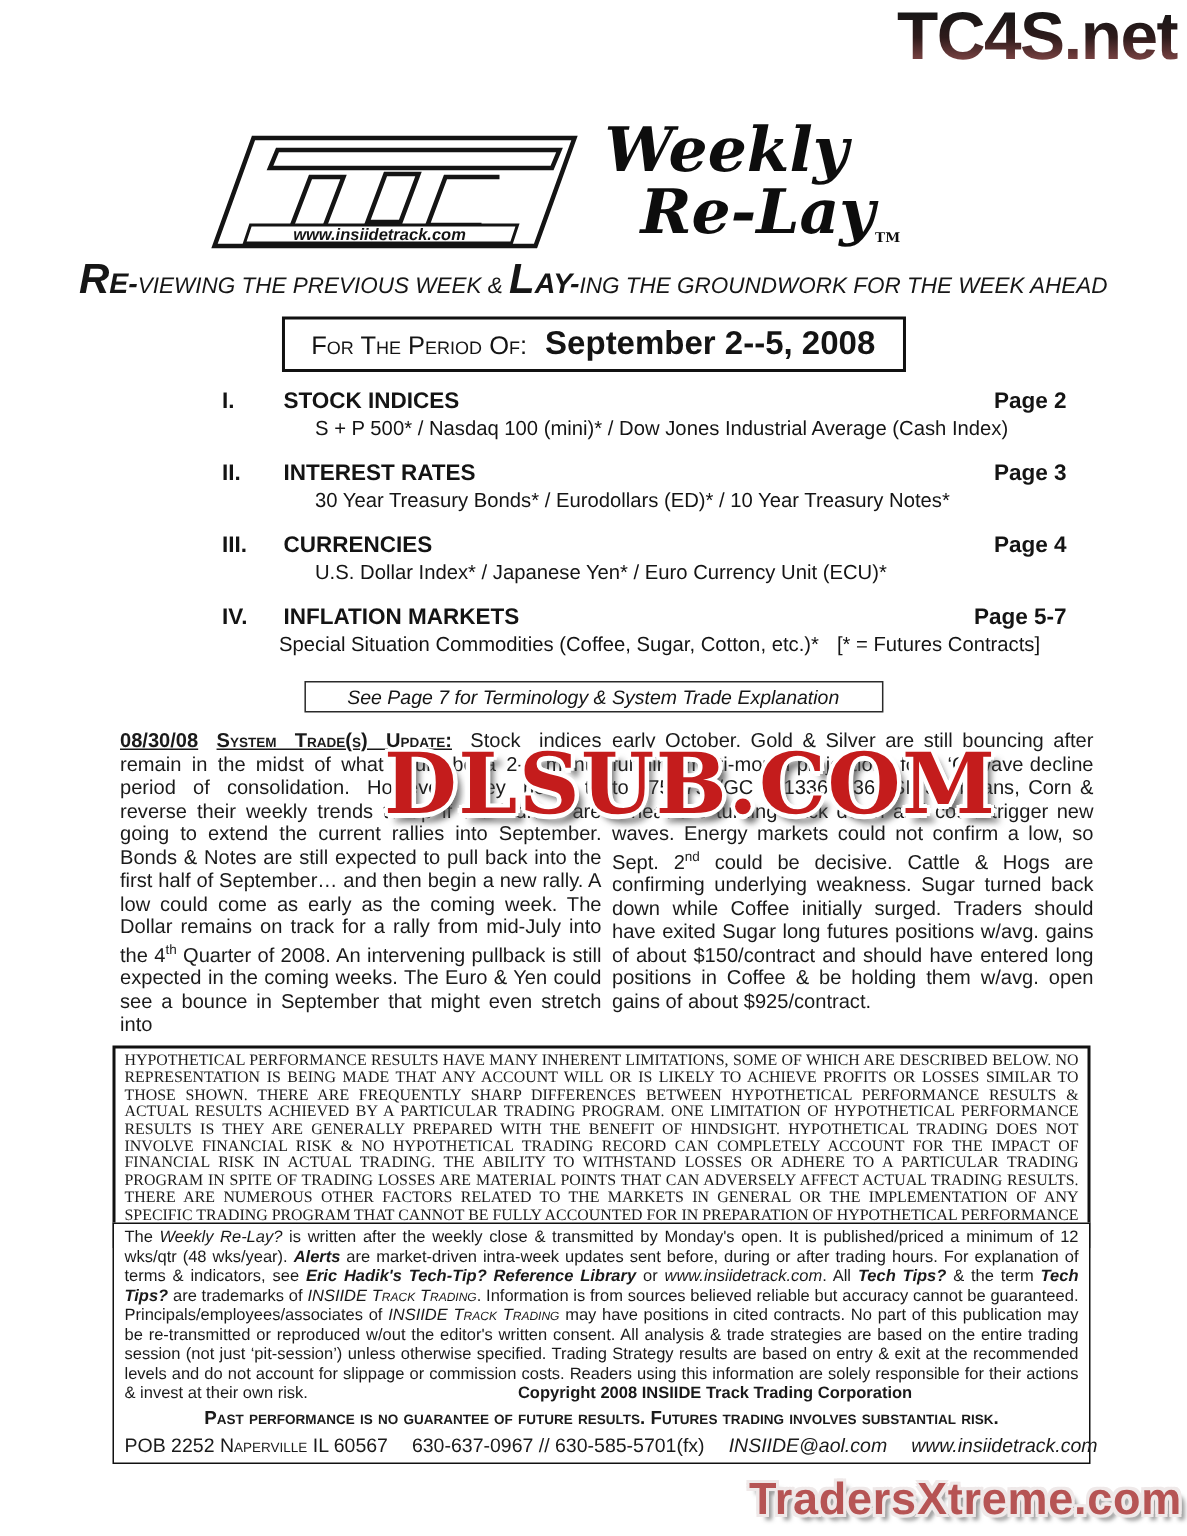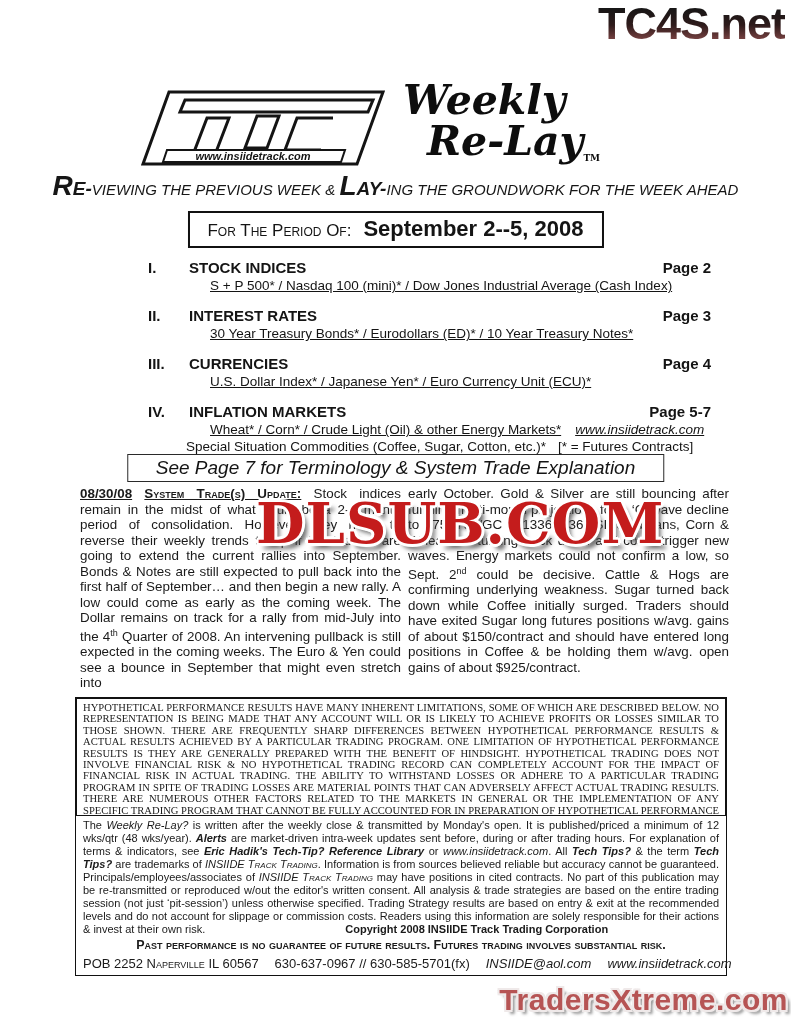--- a/index.html
+++ b/index.html
@@ -46,28 +46,28 @@
     border:2px solid #111; padding:3px 18px 4px; white-space:nowrap; background:#fff;
   }
   .period-label { font-variant:small-caps; font-size:17px; }
   .period-value { font-weight:bold; font-size:22px; margin-left:12px; letter-spacing:0; }
 
   
   .toc { position:absolute; top:259px; left:148px; width:563px; }
   .toc-row { display:flex; font-weight:bold; font-size:15px; line-height:18px; }
   .toc-num { width:41px; }
   .toc-title { flex:1; }
-  .toc-sub { margin:1px 0 13px 62px; font-size:13.5px; line-height:16px;text-decoration:underline; }
+  .toc-sub { margin:1px 0 13px 62px; font-size:13.5px; line-height:16px; }
   .toc-sub-last { margin:1px 0 0 38px; font-size:13.5px; }
   .toc-url { font-style:italic; margin-left:14px; }
   .toc-note { margin-left:12px; }
 
   .seepage-box {
     position:absolute; top:454px; left:50%; transform:translateX(-50%);
-    border:1px solid #2a2a2a; padding:2px 28px; font-style:italic; font-size:19px;
+    border:1px solid #2a2a2a; padding:2px 28px; font-style:italic; font-size:13px;
     white-space:nowrap; background:#fff;
   }
 
   
   .columns { position:absolute; top:486px; left:80px; width:649px; display:flex; gap:7px; }
   .col { width:321px; text-align:justify; font-size:13.4px; line-height:15.5px; color:#1a1a1a; }
   .art-date { font-weight:bold; text-decoration:underline; }
   .art-head { font-weight:bold; text-decoration:underline; font-variant:small-caps; }
   sup { font-size:9px; }
 
@@ -163,21 +163,20 @@
     <span class="toc-title">CURRENCIES</span>
     <span class="toc-page">Page 4</span>
   </div>
   <div class="toc-sub">U.S. Dollar Index* / Japanese Yen* / Euro Currency Unit (ECU)*</div>
 
   <div class="toc-row">
     <span class="toc-num">IV.</span>
     <span class="toc-title">INFLATION MARKETS</span>
     <span class="toc-page">Page 5-7</span>
   </div>
-  <div class="toc-sub" style="margin-bottom:1px;"><span>Wheat* / Corn* / Crude Light (Oil) &amp; other Energy Markets*</span><span class="toc-url">www.insiidetrack.com</span></div>
   <div class="toc-sub-last"><span>Special Situation Commodities (Coffee, Sugar, Cotton, etc.)*</span><span class="toc-note">[* = Futures Contracts]</span></div>
 </div>
 
 <div class="seepage-box">See Page 7 for Terminology &amp; System Trade Explanation</div>
 
 <div class="columns">
   <div class="col">
     <span class="art-date">08/30/08</span>
     <span> </span>
     <span class="art-head">System Trade(s) Update:</span><span>  Stock indices remain in the midst of what could be a 2-3 month period of consolidation. However, they need to reverse their weekly trends to up if the indices are going to extend the current rallies into September.  Bonds &amp; Notes are still expected to pull back into the first half of September… and then begin a new rally.  A low could come as early as the coming week.  The Dollar remains on track for a rally from mid-July into the 4</span><sup>th</sup><span> Quarter of 2008. An intervening pullback is still expected in the coming weeks.  The Euro &amp; Yen could see a bounce in September that might even stretch into</span>

